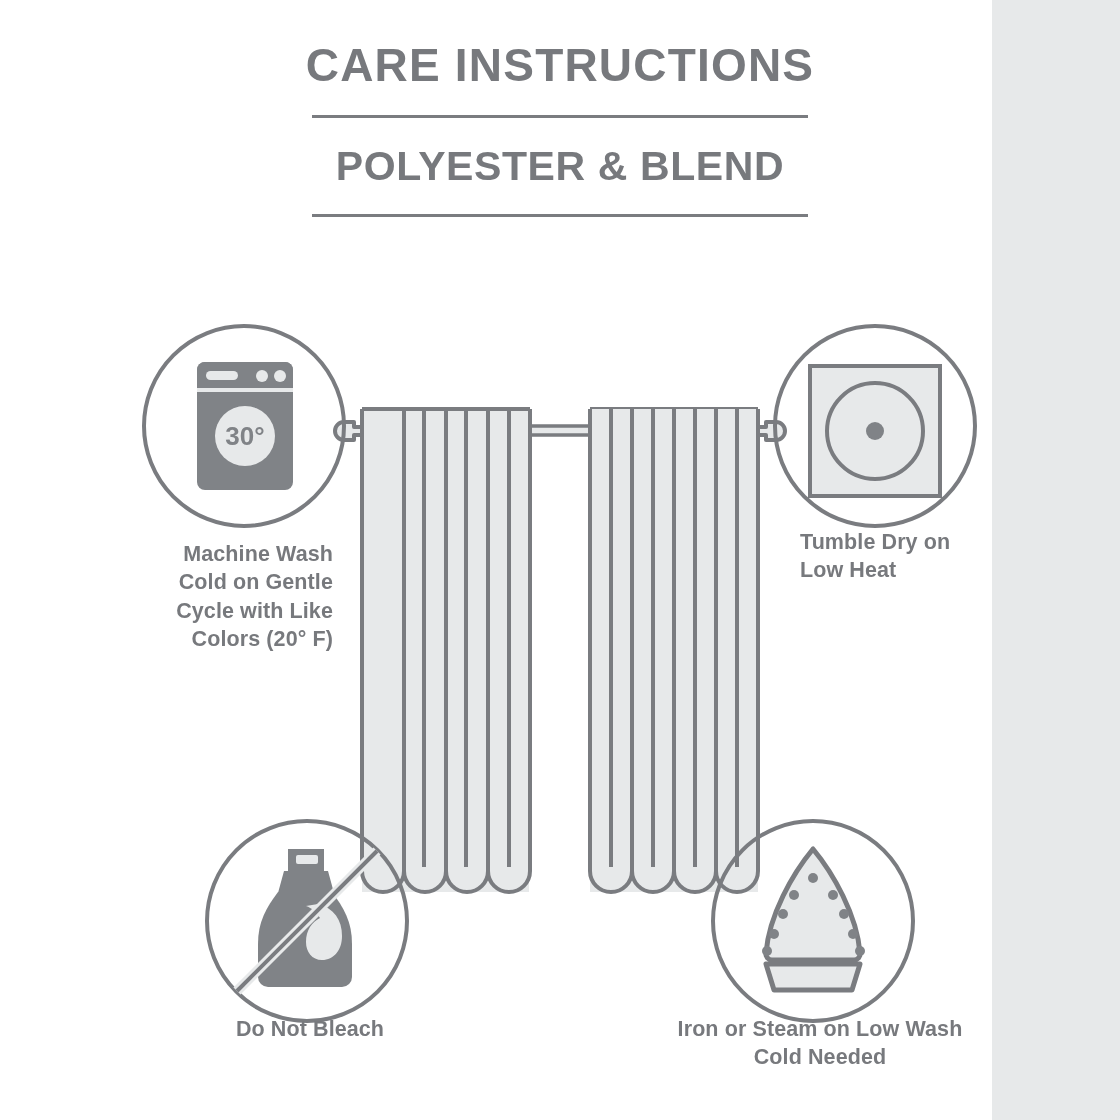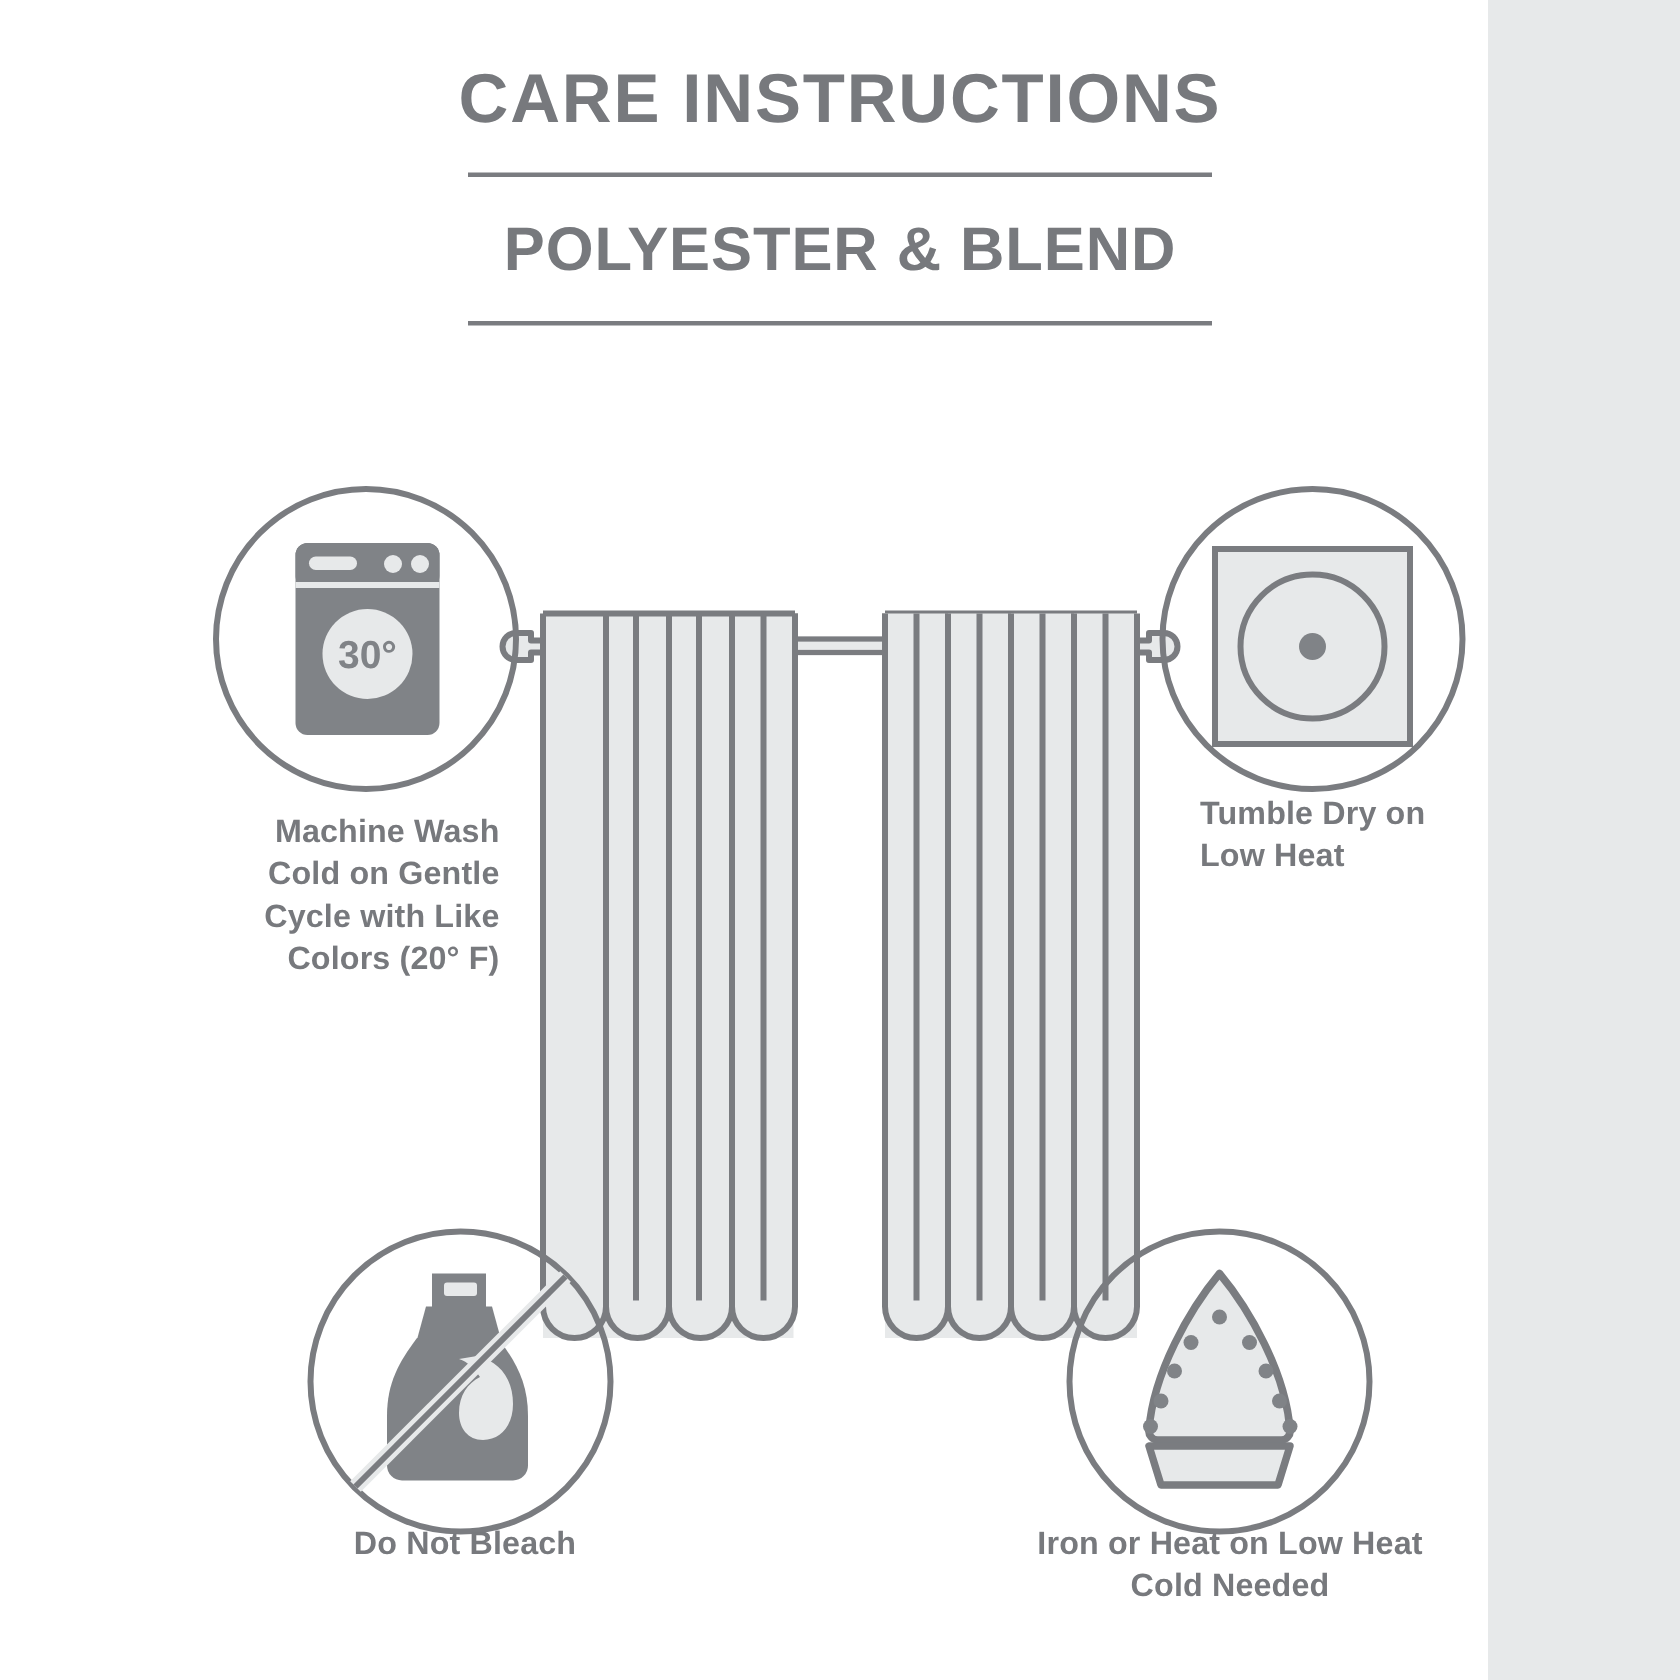--- a/index.html
+++ b/index.html
@@ -273,17 +273,17 @@
   <div class="caption cap-bleach">
     <span>Do Not Bleach</span>
   </div>
 
   <div class="caption cap-dry">
     <span>Tumble Dry on</span><br>
     <span>Low Heat</span>
   </div>
 
   <div class="caption cap-iron">
-    <span>Iron or Heat on Low Heat</span><br>
+    <span>Iron or Steam on Low Wash</span><br>
     <span>Cold Needed</span>
   </div>
 
 </div>
 
 </body></html>

